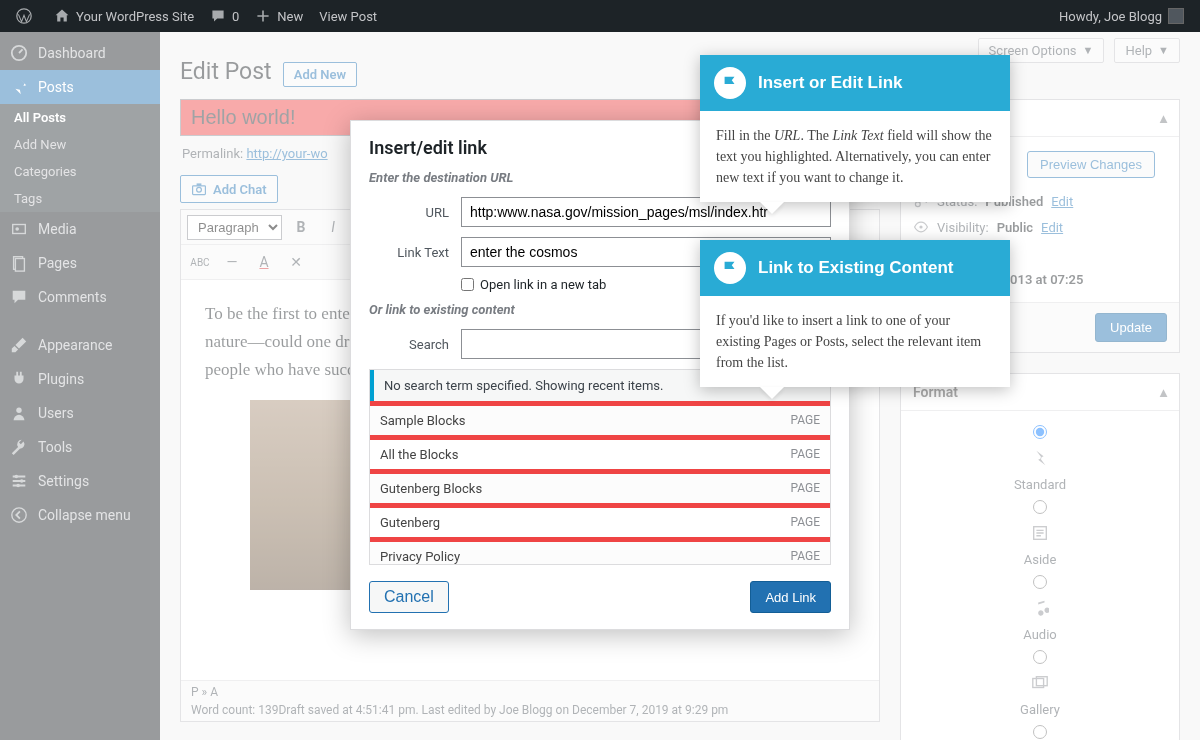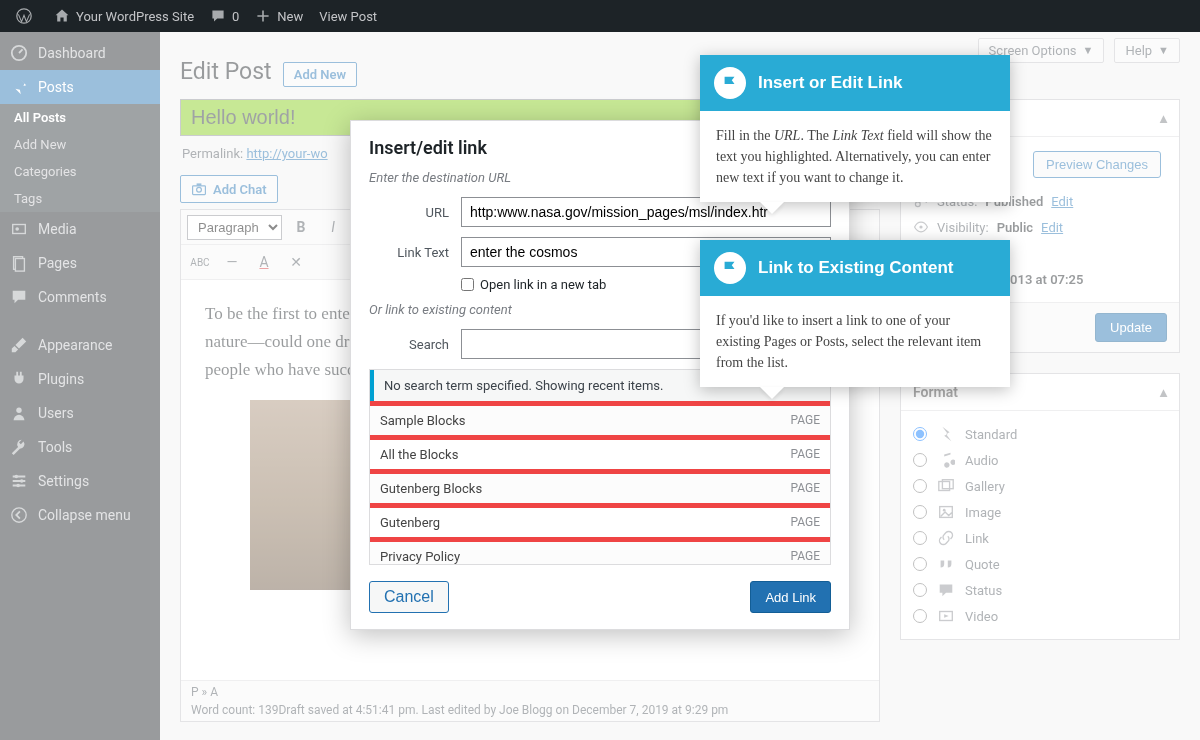--- a/index.html
+++ b/index.html
@@ -77,21 +77,21 @@
     border:1px solid #2271b1; color:#2271b1; background:#f6f7f7;
     padding:4px 10px; font-size:13px; border-radius:2px; cursor:pointer; font-weight:600;
   }
 
   .cols { display:flex; gap:20px; }
   .coll { flex:1; min-width:0; }
   .colr { width:280px; flex-shrink:0; }
 
   .titleinput {
     width:100%; font-size:20px; padding:6px 10px;
-    border:1px solid #8c8f94; background:#84cc16; color:#2c3338;
+    border:1px solid #8c8f94; background:#ef4444; color:#2c3338;
   }
   .permalink { font-size:13px; color:#50575e; margin:10px 2px 14px; }
   .permalink a { color:#2271b1; text-decoration:underline; }
 
   .addmedia {
     border:1px solid #2271b1; color:#2271b1; background:#f6f7f7;
     padding:5px 10px; font-size:13px; border-radius:2px; cursor:pointer;
     display:inline-flex; align-items:center; gap:6px; font-weight:600;
   }
   .addmedia svg { width:16px; height:16px; fill:#2271b1; }
@@ -162,42 +162,42 @@
     border-top:1px solid #dcdcde; padding:10px 12px; background:#f6f7f7;
     display:flex; justify-content:flex-end;
   }
   .primarybtn {
     background:#2271b1; color:#fff; border:1px solid #135e96;
     padding:6px 14px; font-size:13px; border-radius:3px; cursor:pointer; font-weight:500;
   }
   .prevbtn {
     border:1px solid #2271b1; color:#2271b1; background:#f6f7f7;
     padding:5px 12px; font-size:13px; border-radius:3px; cursor:pointer;
-    float:right; margin:4px 6px 10px;
-  }
-
-  .fmtrow { display:flex; align-items:center; gap:10px; padding:4px 0; cursor:pointer; }
+    float:right; margin:4px 12px 10px;
+  }
+
+  .fmtrow { display:flex; align-items:center; gap:10px; padding:4px 0; cursor:pointer;flex-direction:column; }
   .fmtrow input { width:14px; height:14px; }
   .fmtrow svg { width:18px; height:18px; fill:#8c8f94; }
 
   
   .dim {
     position:absolute; inset:0;
     background: rgba(255,255,255,0.55);
     top:32px;
   }
 
   
   .modal {
     position:absolute; left:350px; top:120px; width:500px;
     background:#fff; border:1px solid #dcdcde; box-shadow:0 5px 25px rgba(0,0,0,.25);
     padding:16px 18px; z-index:30;
   }
   .modal h3 { font-size:18px; font-weight:600; color:#1d2327; margin-bottom:12px; }
-  .modal .hint { font-style:italic; color:#787c82; font-size:13px; margin-bottom:12px; }
+  .modal .hint { font-style:italic; color:#787c82; font-size:13px; margin-bottom:12px;font-weight:bold; }
   .mrow { display:flex; align-items:center; margin-bottom:10px; }
   .mrow label { width:92px; text-align:right; padding-right:12px; font-size:13px; color:#50575e; }
   .mrow input[type=text] {
     flex:1; border:1px solid #8c8f94; padding:6px 8px; font-size:14px;
   }
   .mrow.chk { padding-left:92px; }
   .mrow.chk label { width:auto; text-align:left; padding:0 0 0 6px; color:#1d2327; }
   .reslist {
     border:1px solid #dcdcde; max-height:196px; overflow:auto;
   }
@@ -268,20 +268,24 @@
   <div class="abitem">
     <svg viewBox="0 0 20 20">
         <path d="M9 3h2v6h6v2h-6v6H9v-6H3V9h6z"></path>
       </svg>
     <span>New</span>
   </div>
   <div class="abitem noicon">
     <span>View Post</span>
   </div>
   <div class="spacer"></div>
+  <div class="abitem noicon">
+    <span>Howdy, Joe Blogg</span>
+    <div class="avatar"></div>
+  </div>
 </div>
 
 <div class="shell">
 
   <div class="sidebar">
     <div class="sitem">
       <svg viewBox="0 0 20 20">
           <circle cx="10" cy="10" r="8" fill="none" stroke="#a7aaad" stroke-width="2"></circle>
           <path d="M10 10l4-4" stroke="#a7aaad" stroke-width="2"></path>
         </svg>
@@ -485,20 +489,28 @@
               <label class="fmtrow">
                 <input type="radio" name="fmt" checked="" style="">
                 <svg viewBox="0 0 20 20">
                   <path d="M6 2l8 6-4 2 6 8-8-6 4-2z"></path>
                 </svg>
                 <span>Standard</span>
               </label>
               <label class="fmtrow">
                 <input type="radio" name="fmt" style="">
                 <svg viewBox="0 0 20 20">
+                  <rect x="3" y="3" width="14" height="14" fill="none" stroke="#8c8f94" stroke-width="1.5"></rect>
+                  <path d="M6 7h8M6 10h8M6 13h5" stroke="#8c8f94" stroke-width="1.5"></path>
+                </svg>
+                <span>Aside</span>
+              </label>
+              <label class="fmtrow">
+                <input type="radio" name="fmt" style="">
+                <svg viewBox="0 0 20 20">
                   <path d="M8 4v12a3 3 0 100-1V6l7-2v9a3 3 0 100-1V2z"></path>
                 </svg>
                 <span>Audio</span>
               </label>
               <label class="fmtrow">
                 <input type="radio" name="fmt" style="">
                 <svg viewBox="0 0 20 20">
                   <rect x="2" y="5" width="12" height="10" fill="none" stroke="#8c8f94" stroke-width="1.5"></rect>
                   <rect x="6" y="3" width="12" height="10" fill="none" stroke="#8c8f94" stroke-width="1.5"></rect>
                 </svg>

